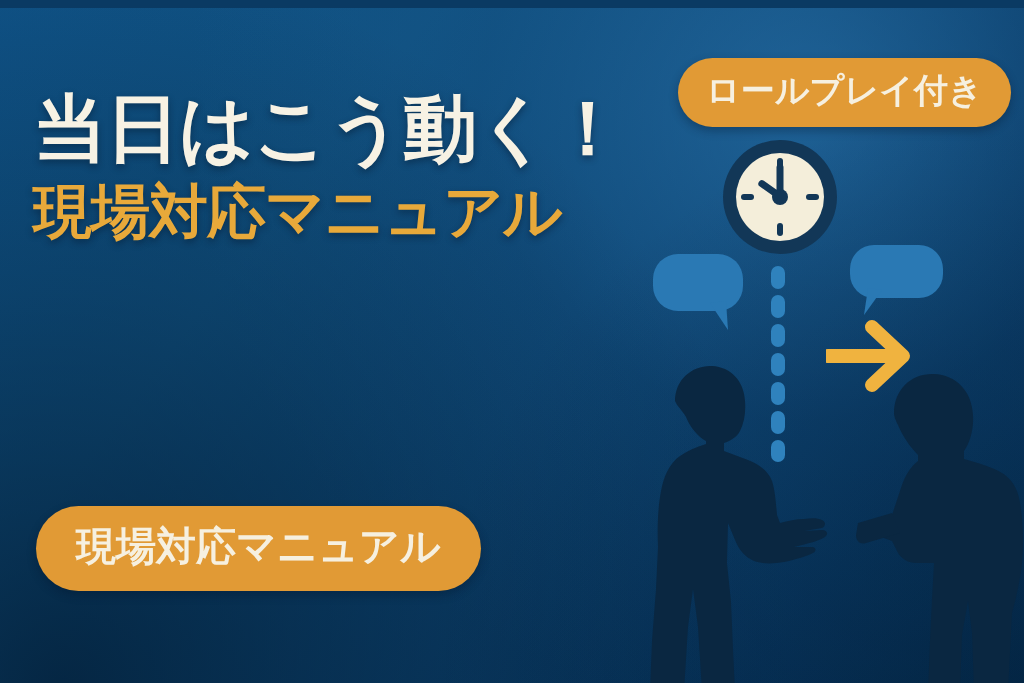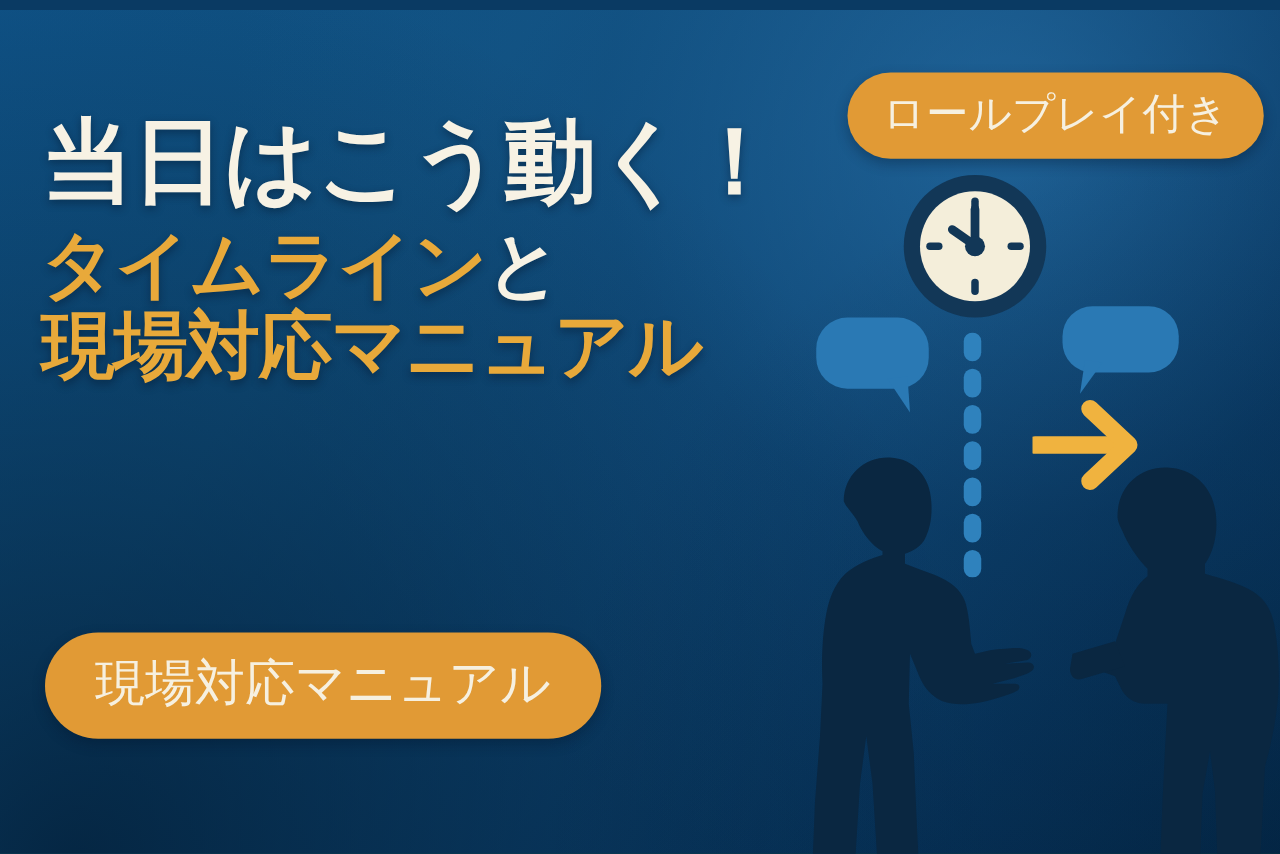--- a/index.html
+++ b/index.html
@@ -65,21 +65,21 @@
   .subhead .l { display:block; white-space:nowrap; }
   .subhead .accent-white { color:#f7f2e4; }
 
   
   .pill {
     display:inline-flex;
     align-items:center;
     justify-content:center;
     background:#e19a35;
     color:#f6f0e0;
-    font-weight:normal;
+    font-weight:bold;
     border-radius:999px;
     white-space:nowrap;
     box-shadow:0 4px 10px rgba(0,18,38,0.33);
   }
   .pill-bottom {
     position:absolute;
     left:36px; top:498px;
     padding:13px 40px 17px 40px;
     font-size:40px;
     letter-spacing:0px;
@@ -201,21 +201,20 @@
         L62 92 C54 84 46 72 42 62
         C39 56 38 53 38 50 Z"></path>
       <path fill="#0a2741" d="
         M2 160 L36 150 L44 170 L10 180 C4 182 0 178 0 172 Z"></path>
     </svg>
   </div>
 
   <div class="text-block">
     <div class="headline">当日はこう動く！</div>
     <div class="subhead">
-      <span class="l"><span>タイムライン</span><span class="accent-white">と</span></span>
       <span class="l">現場対応マニュアル</span>
     </div>
   </div>
 
   <div class="pill pill-bottom">現場対応マニュアル</div>
   <div class="pill pill-top">ロールプレイ付き</div>
 
 </div>
 
 </body></html>

